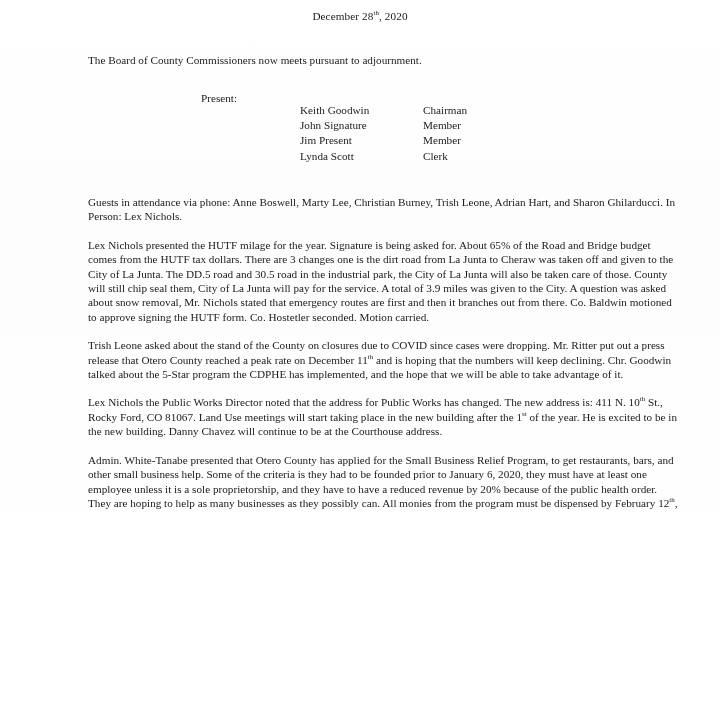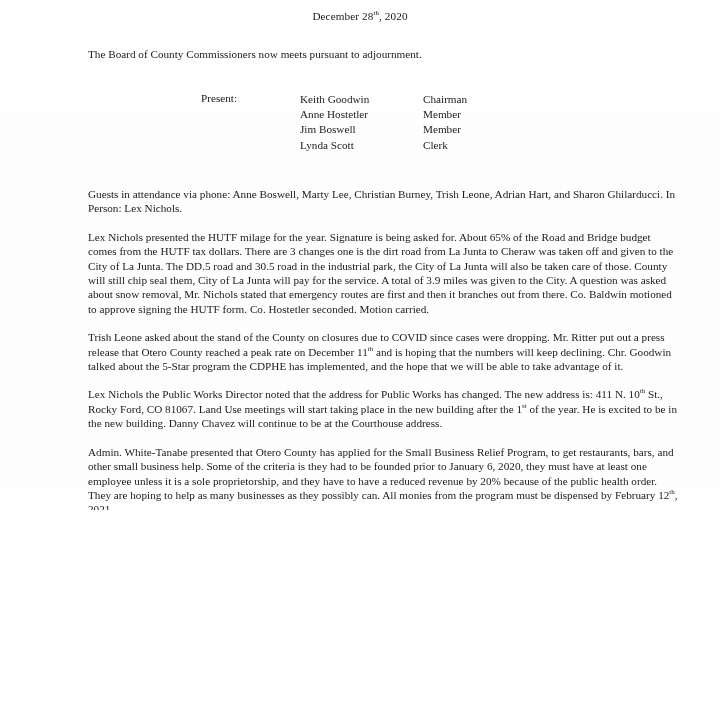--- a/index.html
+++ b/index.html
@@ -36,63 +36,63 @@
     left: 0;
     width: 720px;
     text-align: center;
     font-size: 11.2px;
     letter-spacing: 0.1px;
   }
   sup { font-size: 0.62em; vertical-align: super; line-height: 0; }
 
   .opening-line {
     position: absolute;
-    top: 48px;
+    top: 54px;
     left: 88px;
     width: 590px;
     font-size: 11.2px;
   }
 
   .present-block {
     position: absolute;
     top: 92px;
     left: 88px;
     width: 590px;
     font-size: 11.2px;
   }
   .present-label {
     position: absolute;
     left: 113px;
     top: 0;
   }
   .present-table {
     position: absolute;
     left: 212px;
-    top: 1px;
+    top: 12px;
     border-collapse: collapse;
   }
   .present-table td {
     padding: 0 0 1.6px 0;
     font-size: 11.2px;
     line-height: 13.6px;
     vertical-align: top;
     white-space: nowrap;
   }
   .present-table td.name { width: 123px; }
 
   .body-paras {
     position: absolute;
     top: 187px;
     left: 88px;
     width: 592px;
   }
   .para {
     font-size: 11.2px;
     line-height: 14.4px;
-    margin: 0 0 14px 0;
+    margin: 8px 0 14px 0;
     text-align: left;
   }
   .para:last-child { margin-bottom: 0; text-align: right; }
 
   .signature-row {
     position: absolute;
     top: 686px;
     left: 0;
     width: 720px;
     height: 33px;
@@ -130,25 +130,25 @@
 
     <div class="present-block">
       <div class="present-label">Present:</div>
       <table class="present-table">
         <tbody>
           <tr>
             <td class="name">Keith Goodwin</td>
             <td class="title">Chairman</td>
           </tr>
           <tr>
-            <td class="name">Anne Hostetler</td>
+            <td class="name">John Signature</td>
             <td class="title">Member</td>
           </tr>
           <tr>
-            <td class="name">Jim Boswell</td>
+            <td class="name">Jim Present</td>
             <td class="title">Member</td>
           </tr>
           <tr>
             <td class="name">Lynda Scott</td>
             <td class="title">Clerk</td>
           </tr>
         </tbody>
       </table>
     </div>
 

